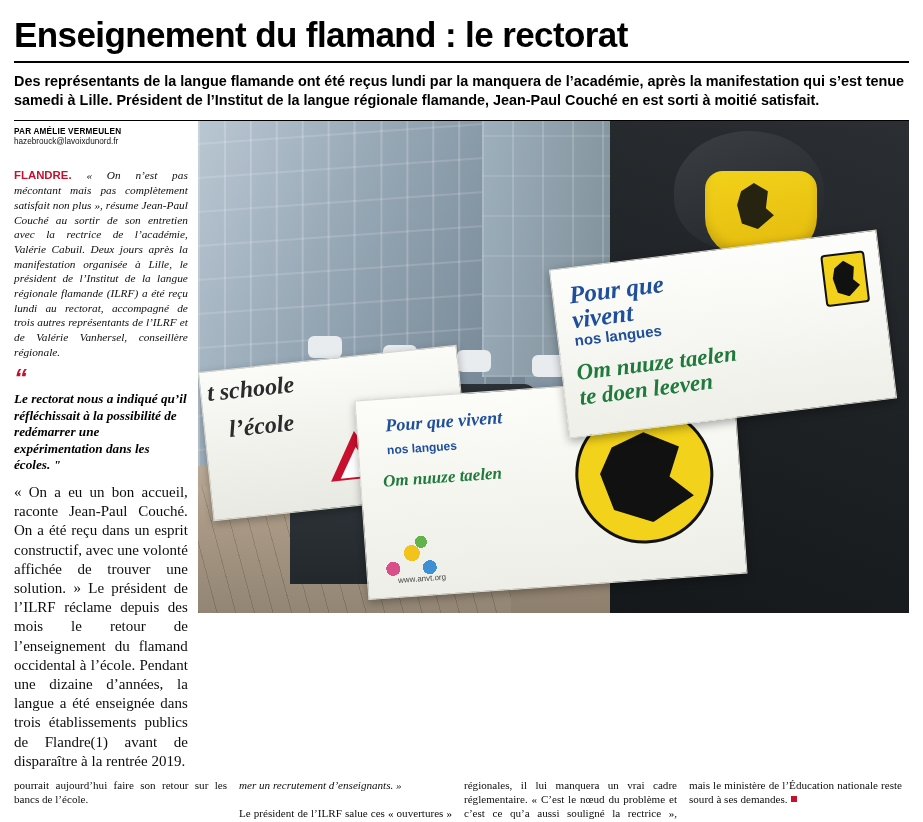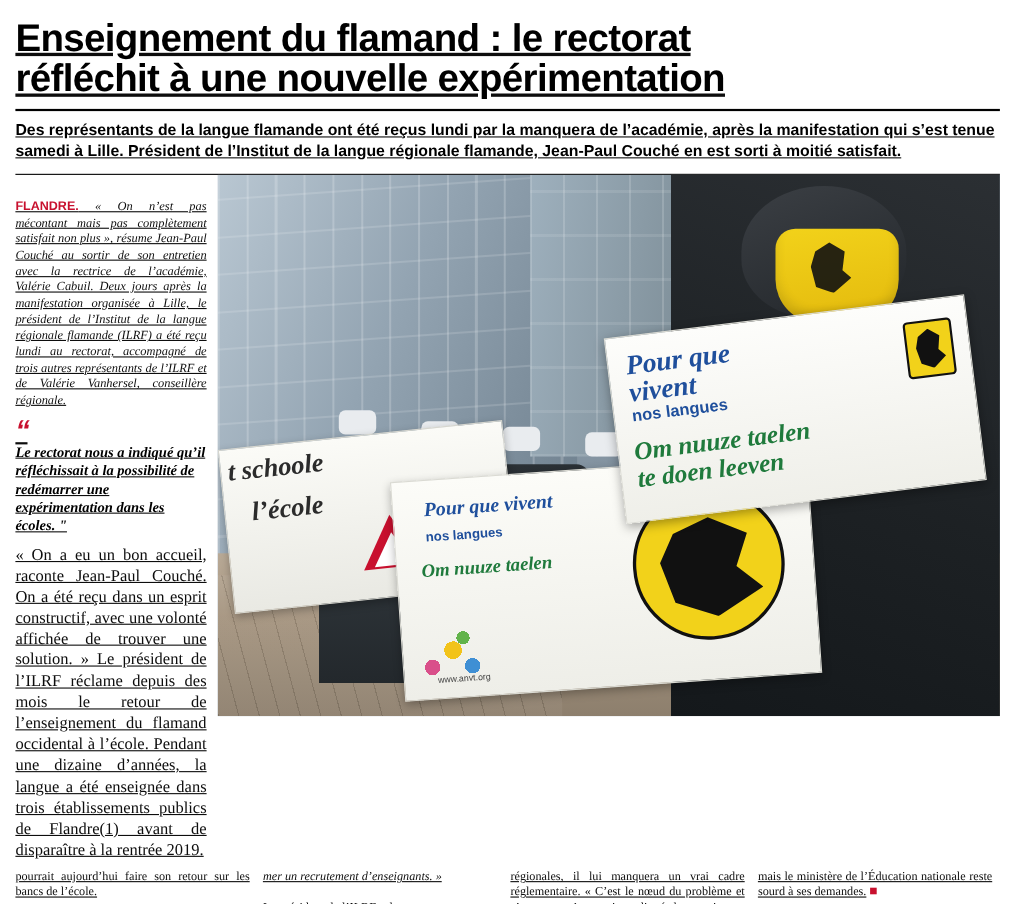--- a/index.html
+++ b/index.html
@@ -5,21 +5,21 @@
   * { box-sizing: border-box; }
   html, body { margin:0; padding:0; }
   body {
     width: 923px; height: 822px;
     background: #ffffff;
     font-family: "Liberation Serif", serif;
     color: #0d0d0d;
     overflow: hidden;
     position: relative;
   }
-  .page { width:923px; height:646px; position:relative; padding: 10px 14px 0 14px; text-decoration: underline; }
+  .page { width:923px; height:646px; position:relative; padding: 10px 14px 0 14px; }
 
   
   .headline {
     font-family: "Liberation Sans", sans-serif;
     font-weight: 700;
     font-size: 35px;
     line-height: 1.07;
     letter-spacing: -0.6px;
     margin: 6px 0 0 0;
     color: #000;
@@ -304,32 +304,35 @@
   .sq { display:inline-block; width:6px; height:6px; background:#c8102e; margin-left:3px; vertical-align:1px;}
   .col-left-bottom-spacer { height:2px; }
 </style>
 </head>
 <body>
 
 <div class="page">
 
   <h1 class="headline">
     <span>Enseignement du flamand : le rectorat</span>
-    <span class="l2">réfléchit à une nouvelle expérimentation</span>
   </h1>
 
   <div class="rule-top"></div>
 
   <p class="standfirst">Des représentants de la langue flamande ont été reçus lundi par la manquera de l’académie, après la manifestation qui s’est tenue samedi à Lille. Président de l’Institut de la langue régionale flamande, Jean-Paul Couché en est sorti à moitié satisfait.</p>
 
   <div class="rule-thin"></div>
 
   <div class="mid">
 
     <div class="col-left">
+      <div class="byline">
+        <span>PAR AMÉLIE VERMEULEN</span>
+        <span class="mail">hazebrouck@lavoixdunord.fr</span>
+      </div>
 
       <p class="kicker-para">
         <span class="flandre">FLANDRE.</span>
         <i>« On n’est pas mécontant mais pas complètement satisfait non plus », résume Jean-Paul Couché au sortir de son entretien avec la rectrice de l’académie, Valérie Cabuil. Deux jours après la manifestation organisée à Lille, le président de l’Institut de la langue régionale flamande (ILRF) a été reçu lundi au rectorat, accompagné de trois autres représentants de l’ILRF et de Valérie Vanhersel, conseillère régionale.</i>
       </p>
 
       <div class="pullquote">
         <span class="quote-mark">“</span>
         <span>Le rectorat nous a indiqué qu’il réfléchissait à la possibilité de redémarrer une expérimentation dans les écoles. "</span>
       </div>

